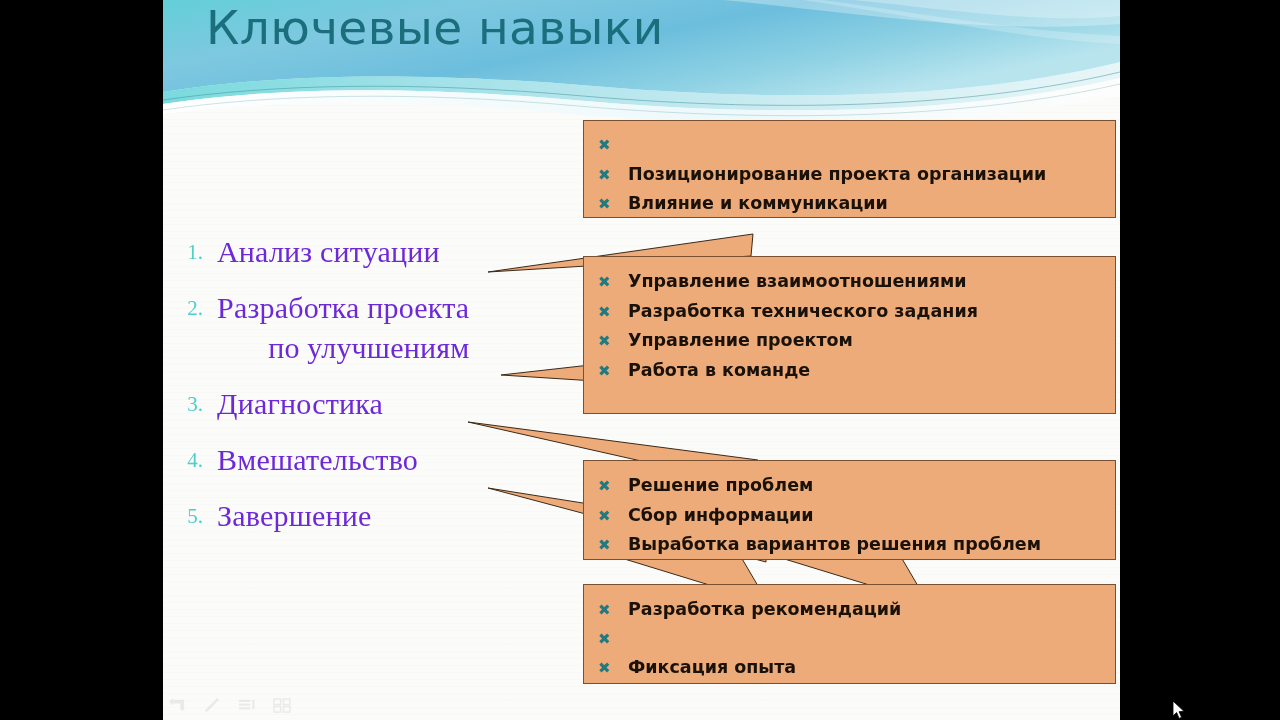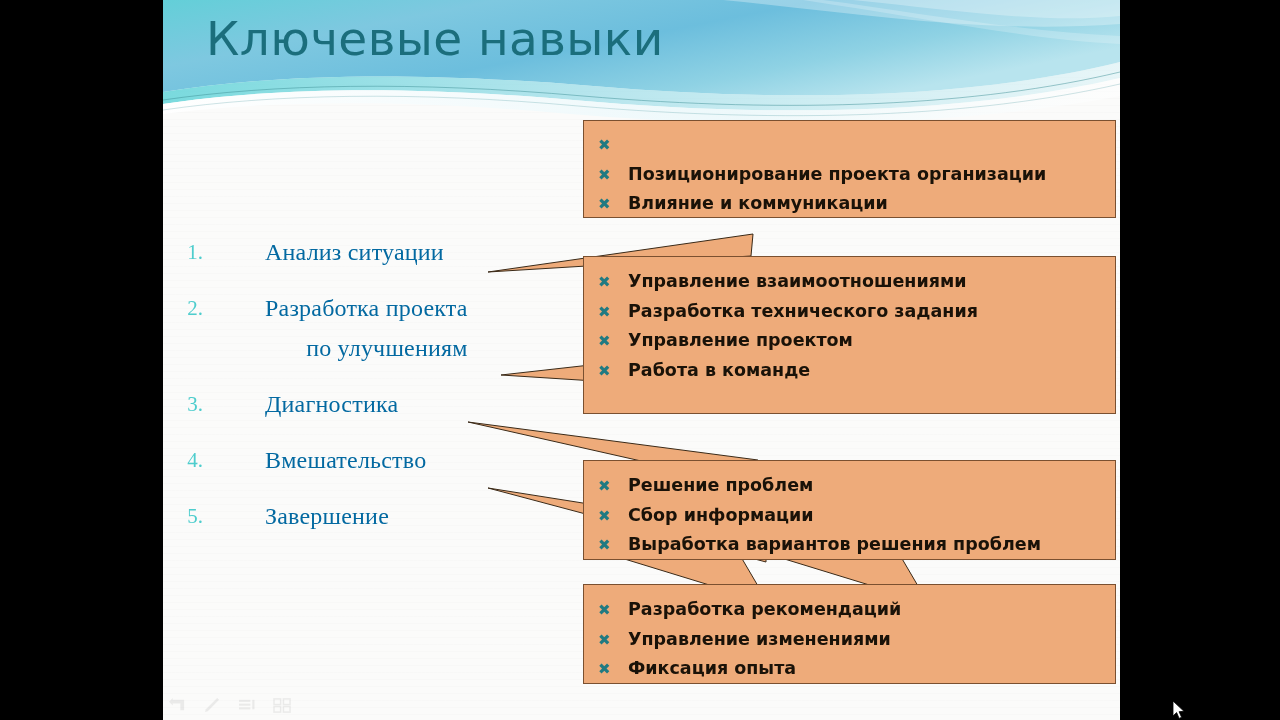--- a/index.html
+++ b/index.html
@@ -51,21 +51,21 @@
     width: 957px;
     height: 120px;
     overflow: hidden;
   }
   #header-band svg { display: block; }
 
   
   #slide-title {
     position: absolute;
     left: 43px;
-    top: 11px;
+    top: 0;
     font-family: "DejaVu Sans", sans-serif;
     font-size: 47px;
     font-weight: 400;
     letter-spacing: 0.4px;
     color: #1b6e7c;
     white-space: nowrap;
     z-index: 6;
   }
 
   
@@ -86,25 +86,24 @@
     flex: 0 0 46px;
     text-align: right;
     padding-right: 14px;
     font-family: "Liberation Serif", serif;
     font-size: 21px;
     color: #4ecdcd;
     line-height: 40px;
   }
   .list-text {
     font-family: "Liberation Serif", serif;
-    font-size: 24px;
-    color: #0369a1;
+    font-size: 30px;
+    color: #6d28d9;
     line-height: 40px;
     letter-spacing: 0.2px;
-    margin-left: 48px;
   }
   .list-text .l2 { display: block; text-align: right; }
 
   
   .callout {
     position: absolute;
     background: #eeab7a;
     border: 1px solid #7a5030;
     z-index: 4;
     padding: 10px 14px 12px 14px;
@@ -322,21 +321,20 @@
     </div>
 
     <div class="callout" style="left:420px; top:584px; width:533px; height:100px;">
       <ul>
         <li>
           <span class="bullet">✖</span>
           <span>Разработка рекомендаций</span>
         </li>
         <li>
           <span class="bullet">✖</span>
-          <span>Управление изменениями</span>
         </li>
         <li>
           <span class="bullet">✖</span>
           <span>Фиксация опыта</span>
         </li>
       </ul>
     </div>
 
     <div id="presenter-toolbar">
       <span class="tb-icon">

